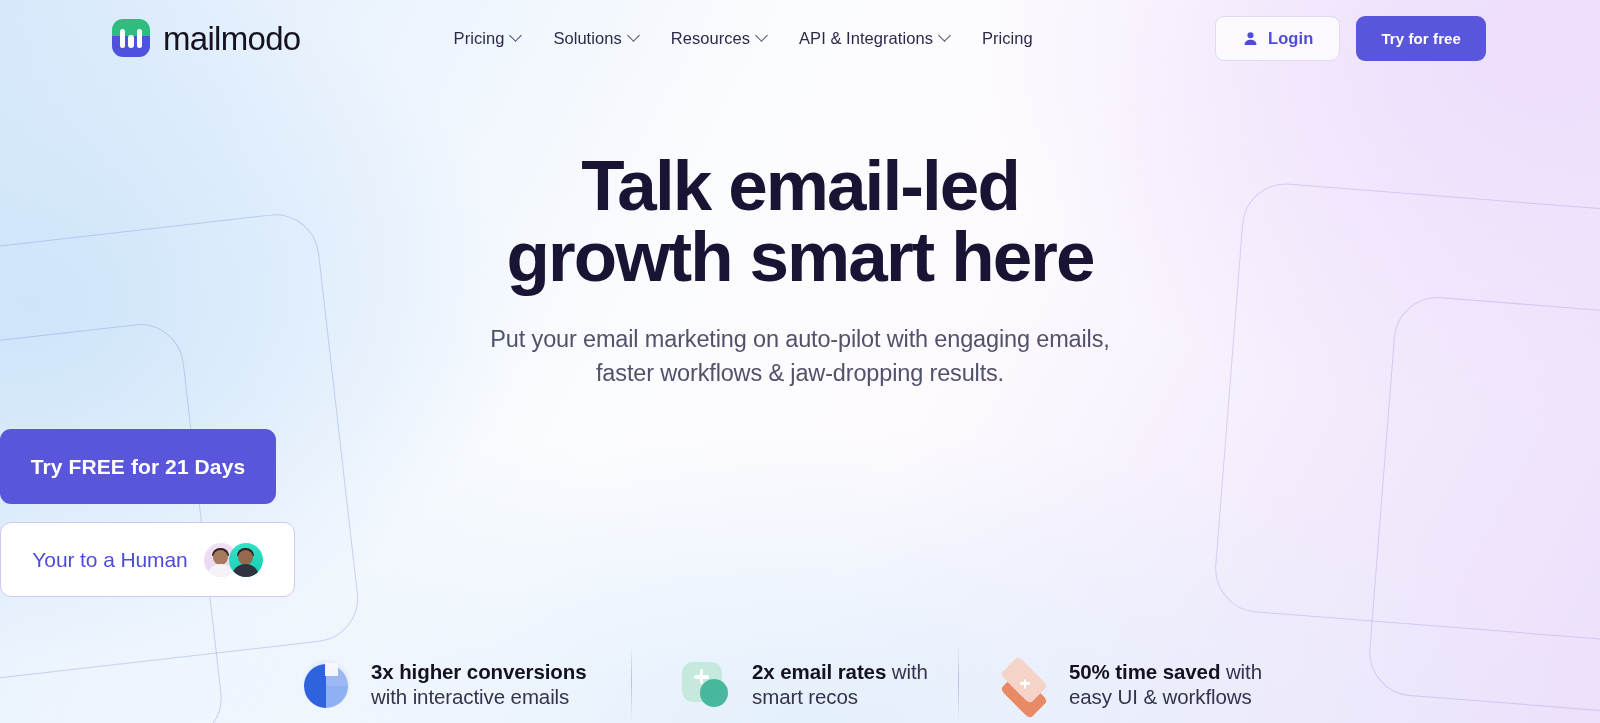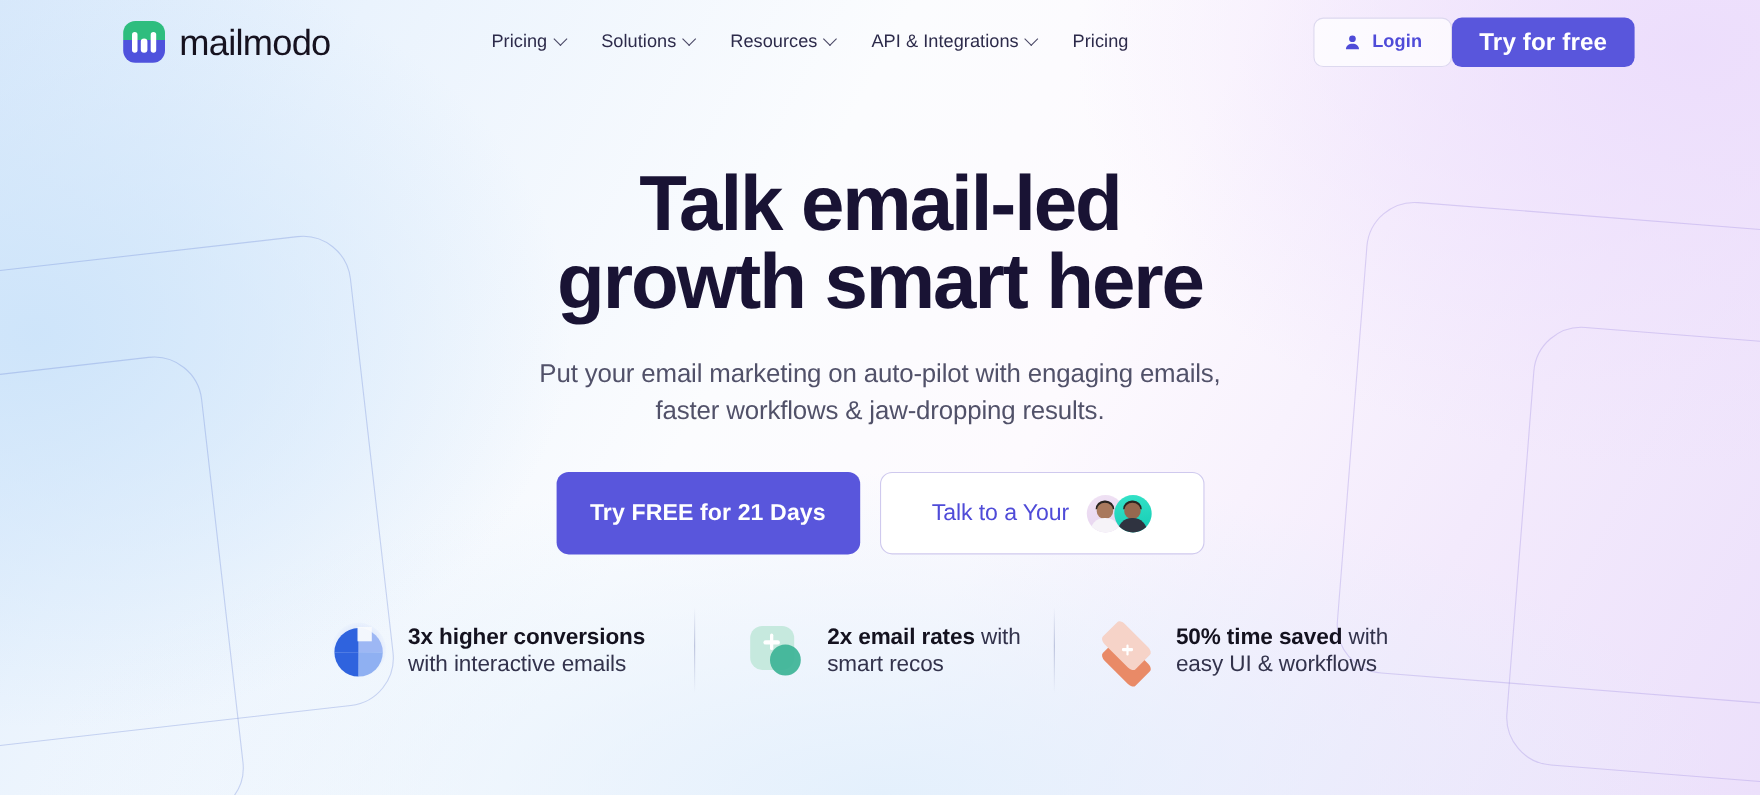--- a/index.html
+++ b/index.html
@@ -94,21 +94,21 @@
   }
   .chev {
     display:inline-block;
     width:9px; height:9px;
     border-right:1.6px solid #4a4866;
     border-bottom:1.6px solid #4a4866;
     transform:translateY(-3px) rotate(45deg);
     flex:none;
   }
 
-  .header-actions { display:flex; align-items:center; gap:0; margin-left:auto; }
+  .header-actions { display:flex; align-items:center; gap:16px; margin-left:auto; }
   .btn-login {
     display:flex; align-items:center; gap:9px;
     height:45px;
     padding:0 26px;
     border:1px solid #ddd9ef;
     border-radius:9px;
     background:rgba(255,255,255,0.72);
     color:#4f4bd8;
     font-size:16.5px;
     font-weight:700;
@@ -116,21 +116,21 @@
     letter-spacing:0.1px;
   }
   .person-icon { display:block; flex:none; }
   .btn-tryfree {
     height:45px;
     padding:0 25px;
     border:none;
     border-radius:9px;
     background:#5956dc;
     color:#fff;
-    font-size:22px;
+    font-size:15px;
     font-weight:700;
     cursor:pointer;
     letter-spacing:0.1px;
     font-family:inherit;
   }
 
   
   .hero {
     position:relative;
     z-index:4;
@@ -154,20 +154,21 @@
     color:#515169;
     letter-spacing:-0.15px;
   }
 
   .cta-row {
     margin-top:39px;
     display:flex;
     justify-content:center;
     align-items:stretch;
     gap:18px;
+    flex-direction:column;
   }
   .btn-trial {
     width:276px;
     height:75px;
     border:none;
     border-radius:11px;
     background:#5956dc;
     color:#fff;
     font-size:21px;
     font-weight:700;
@@ -388,21 +389,21 @@
 
     <p class="hero-sub">
       <span>Put your email marketing on auto-pilot with engaging</span>
       <span>emails, faster workflows &amp; jaw-dropping results.</span>
     </p>
 
     <div class="cta-row">
       <button class="btn-trial">Try FREE for 21 Days</button>
 
       <button class="btn-human">
-        <span>Talk to a Your</span>
+        <span>Your to a Human</span>
         <span class="avatars">
           <span class="av a1">
             <span class="hair"></span>
               <span class="head"></span>
               <span class="body"></span>
           </span>
           <span class="av a2">
             <span class="hair"></span>
               <span class="head"></span>
               <span class="body"></span>

